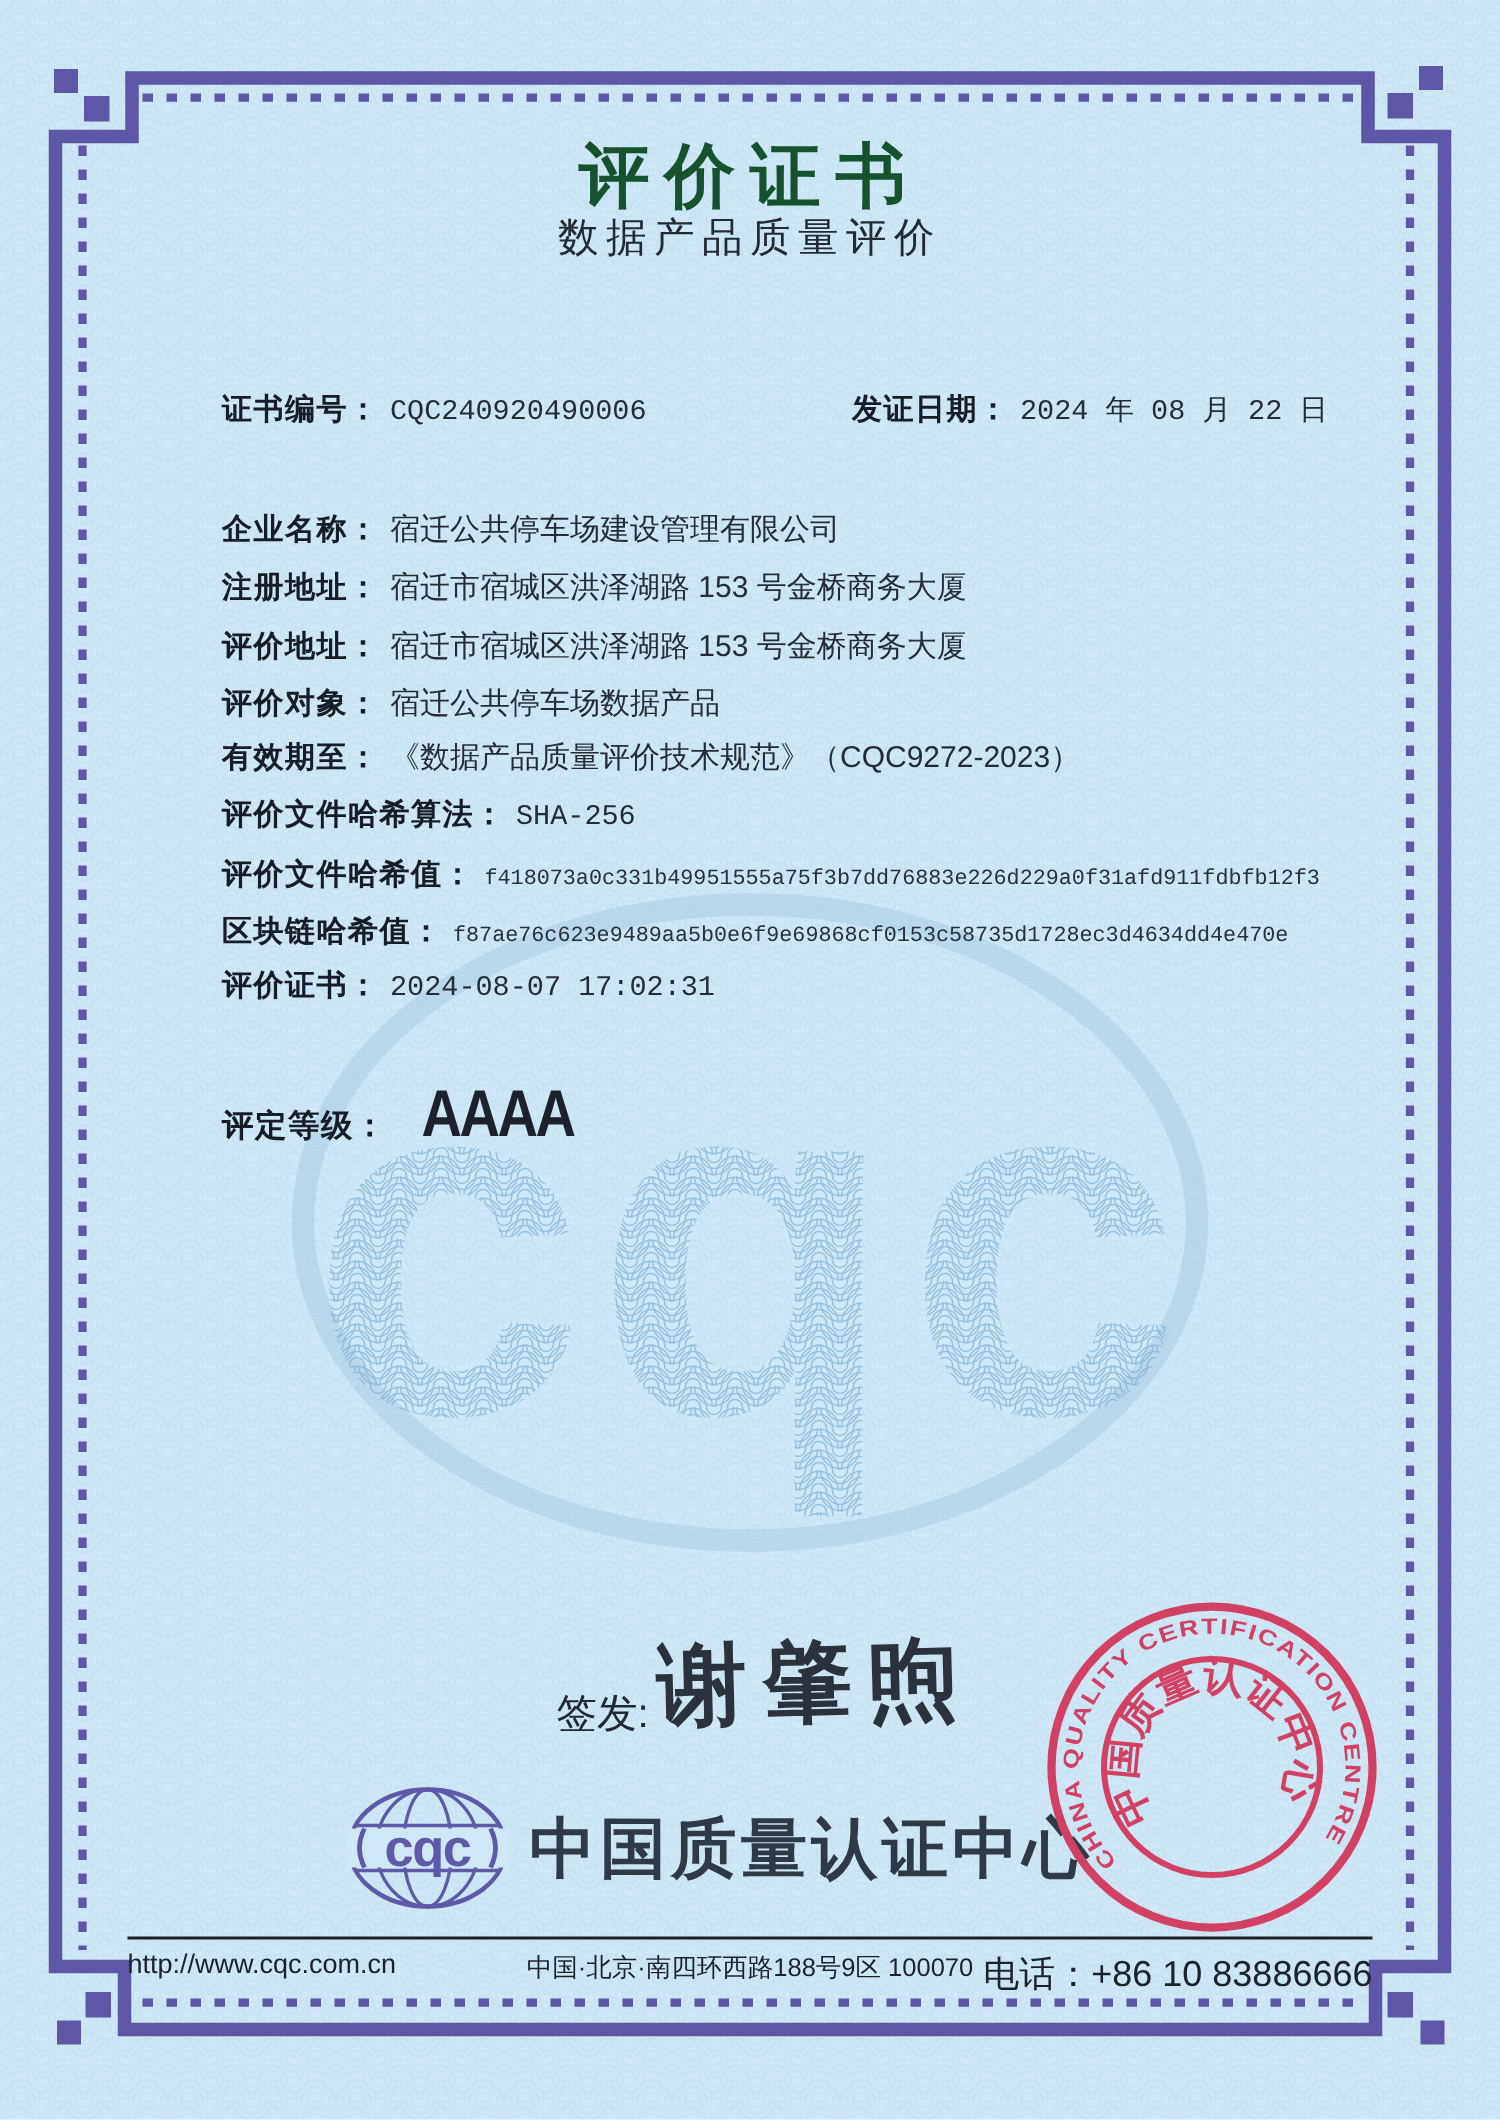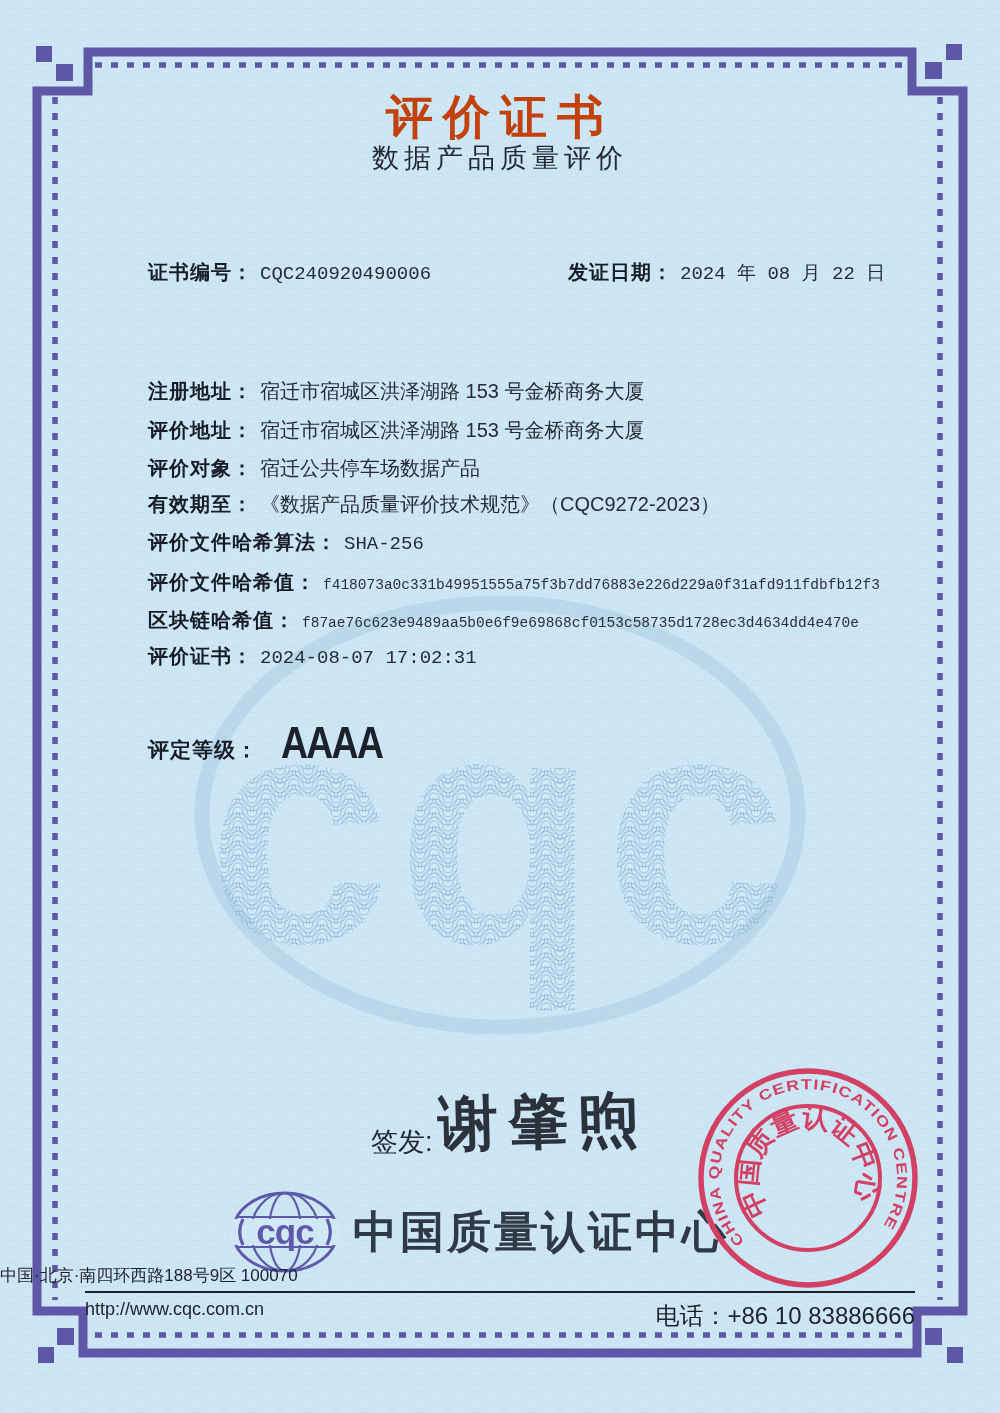--- a/index.html
+++ b/index.html
@@ -9,21 +9,21 @@
     font-family:"Liberation Sans", sans-serif;
     color:#20252e;
   }
   svg.layer { position:absolute; left:0; top:0; pointer-events:none; }
   .wm { z-index:1; }
   .border-layer { z-index:2; }
   .content { position:absolute; left:0; top:0; width:100%; height:100%; z-index:3; }
 
   .title {
     position:absolute; left:0; top:86px; width:100%; text-align:center;
-    font-size:47px; font-weight:bold; letter-spacing:10px; color:#c2410c;
+    font-size:47px; font-weight:bold; letter-spacing:10px; color:#14532d;
   }
   .subtitle {
     position:absolute; left:0; top:140px; width:100%; text-align:center;
     font-size:27px; font-weight:normal; letter-spacing:5px; color:#242a34;
   }
 
   .row { position:absolute; left:148px; white-space:nowrap; }
   .row.right { left:568px; }
   .lbl { font-weight:bold; font-size:20px; color:#171c26; letter-spacing:1px; }
   .val { font-size:20px; color:#262c35; margin-left:7px; }
@@ -45,21 +45,21 @@
     position:absolute; left:438px; top:1082px;
     font-size:60px; color:#2b323b; letter-spacing:10px;
     transform:rotate(-1.5deg); font-weight:bold;
   }
 
   .org-row { position:absolute; left:229px; top:1189px; display:flex; align-items:center; gap:12px; }
   .org-name { font-size:44px; font-weight:600; color:#303946; letter-spacing:3px; white-space:nowrap; }
 
   .footer-line { position:absolute; left:85px; top:1291px; width:830px; border-top:2px solid #1d212a; }
   .footer-url { position:absolute; left:85px; top:1299px; font-size:18px; color:#1d212a; }
-  .footer-address { position:absolute; left:0; top:1264px; width:100%; font-size:17px; color:#1d212a; }
+  .footer-address { position:absolute; left:0; top:1300px; width:100%; text-align:center; font-size:17px; color:#1d212a; }
   .footer-phone { position:absolute; right:85px; top:1300px; font-size:24px; color:#1d212a; }
 
   .seal { position:absolute; left:688px; top:1058px; z-index:4; pointer-events:none; }
 </style>
 </head>
 <body>
 
 <div class="page">
 
   <svg class="layer wm" width="1000" height="1413" viewBox="0 0 1000 1413">
@@ -108,20 +108,23 @@
     <div class="title">评价证书</div>
     <div class="subtitle">数据产品质量评价</div>
 
     <div class="row" style="top:259px">
       <span class="lbl">证书编号：</span><span class="val mono">CQC240920490006</span>
     </div>
     <div class="row right" style="top:259px">
       <span class="lbl">发证日期：</span><span class="val mono">2024 年 08 月 22 日</span>
     </div>
 
+    <div class="row" style="top:339px">
+      <span class="lbl">企业名称：</span><span class="val">宿迁公共停车场建设管理有限公司</span>
+    </div>
     <div class="row" style="top:378px">
       <span class="lbl">注册地址：</span><span class="val">宿迁市宿城区洪泽湖路 153 号金桥商务大厦</span>
     </div>
     <div class="row" style="top:417px">
       <span class="lbl">评价地址：</span><span class="val">宿迁市宿城区洪泽湖路 153 号金桥商务大厦</span>
     </div>
     <div class="row" style="top:455px">
       <span class="lbl">评价对象：</span><span class="val">宿迁公共停车场数据产品</span>
     </div>
     <div class="row" style="top:491px">

